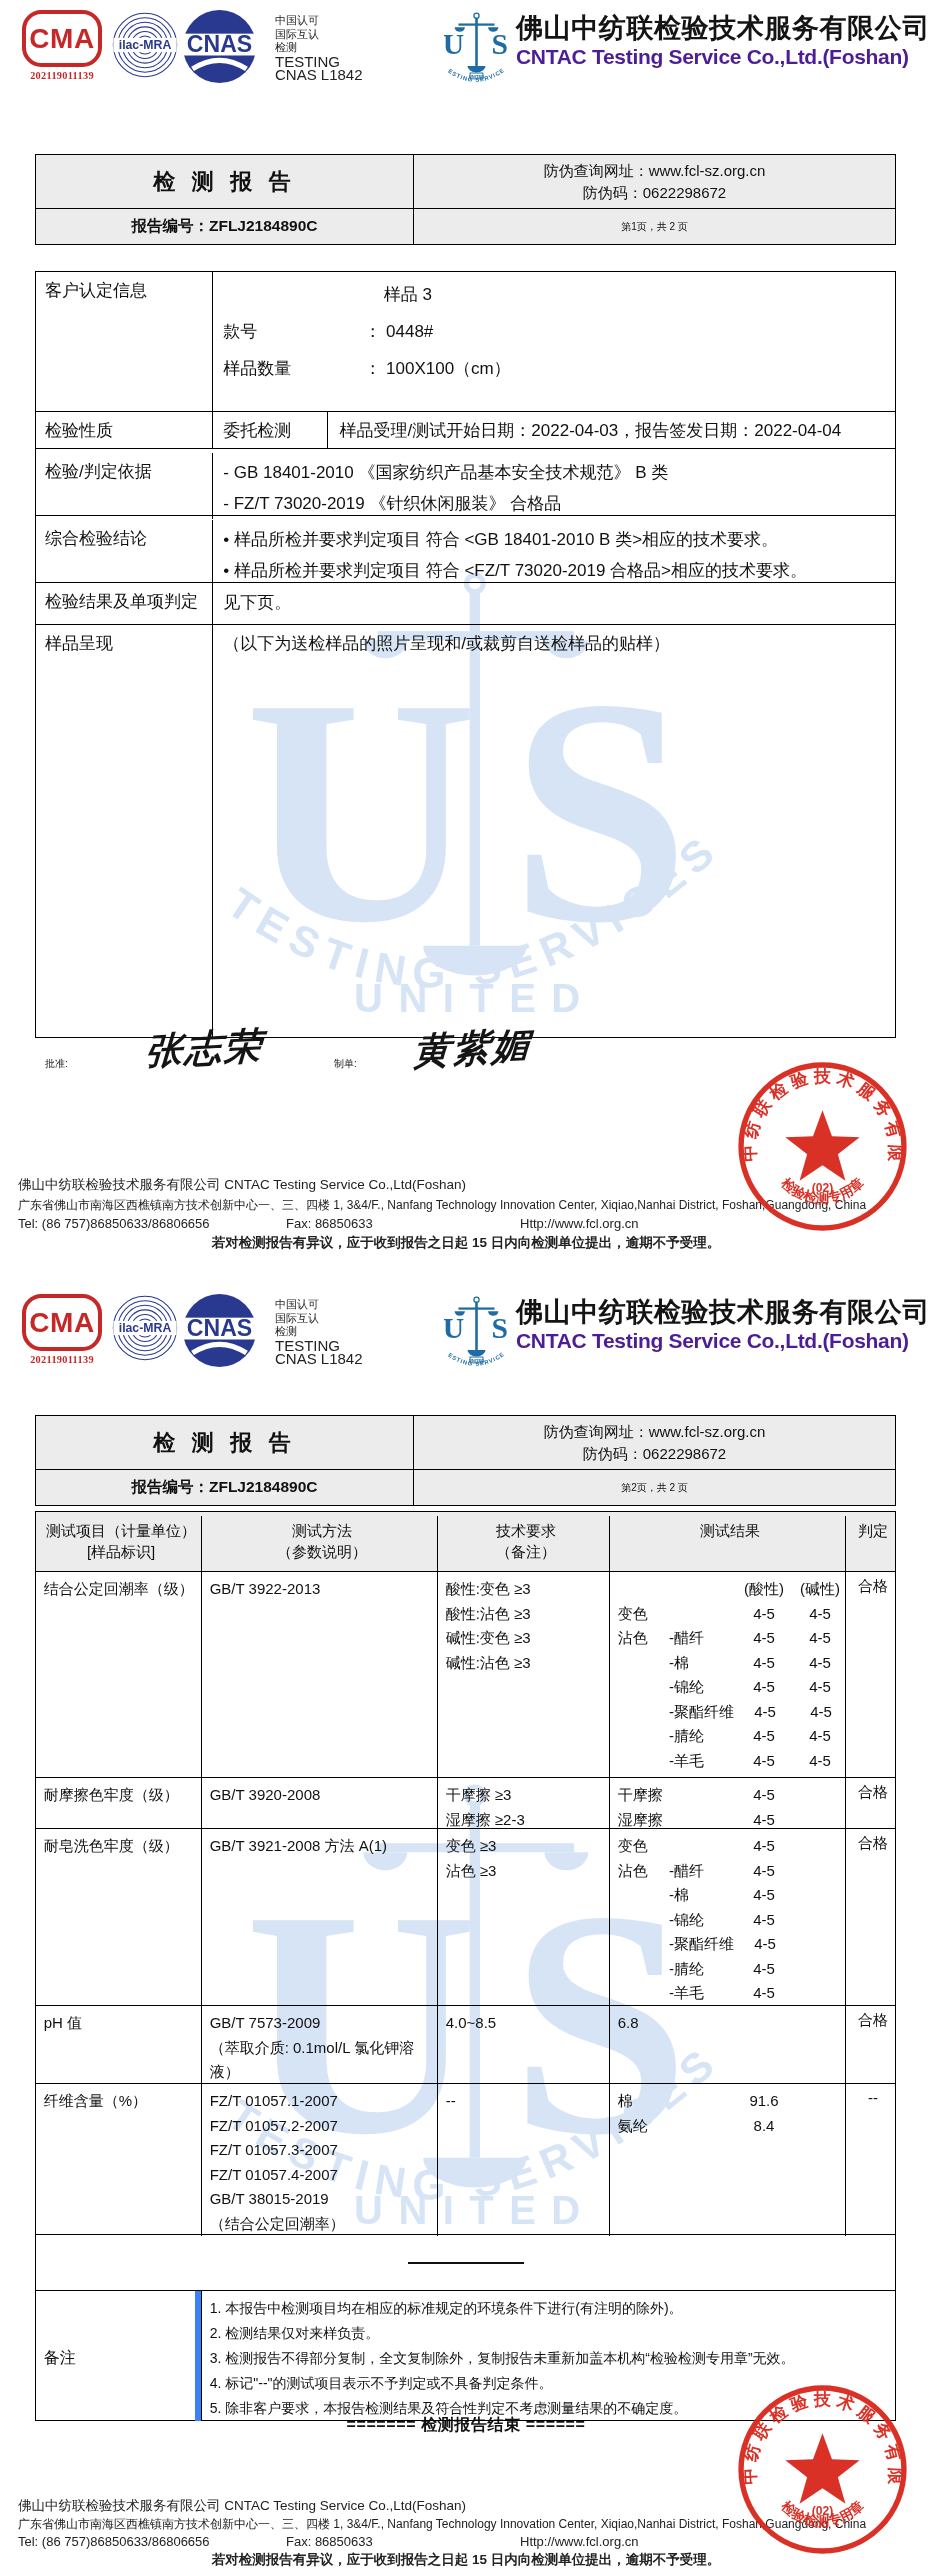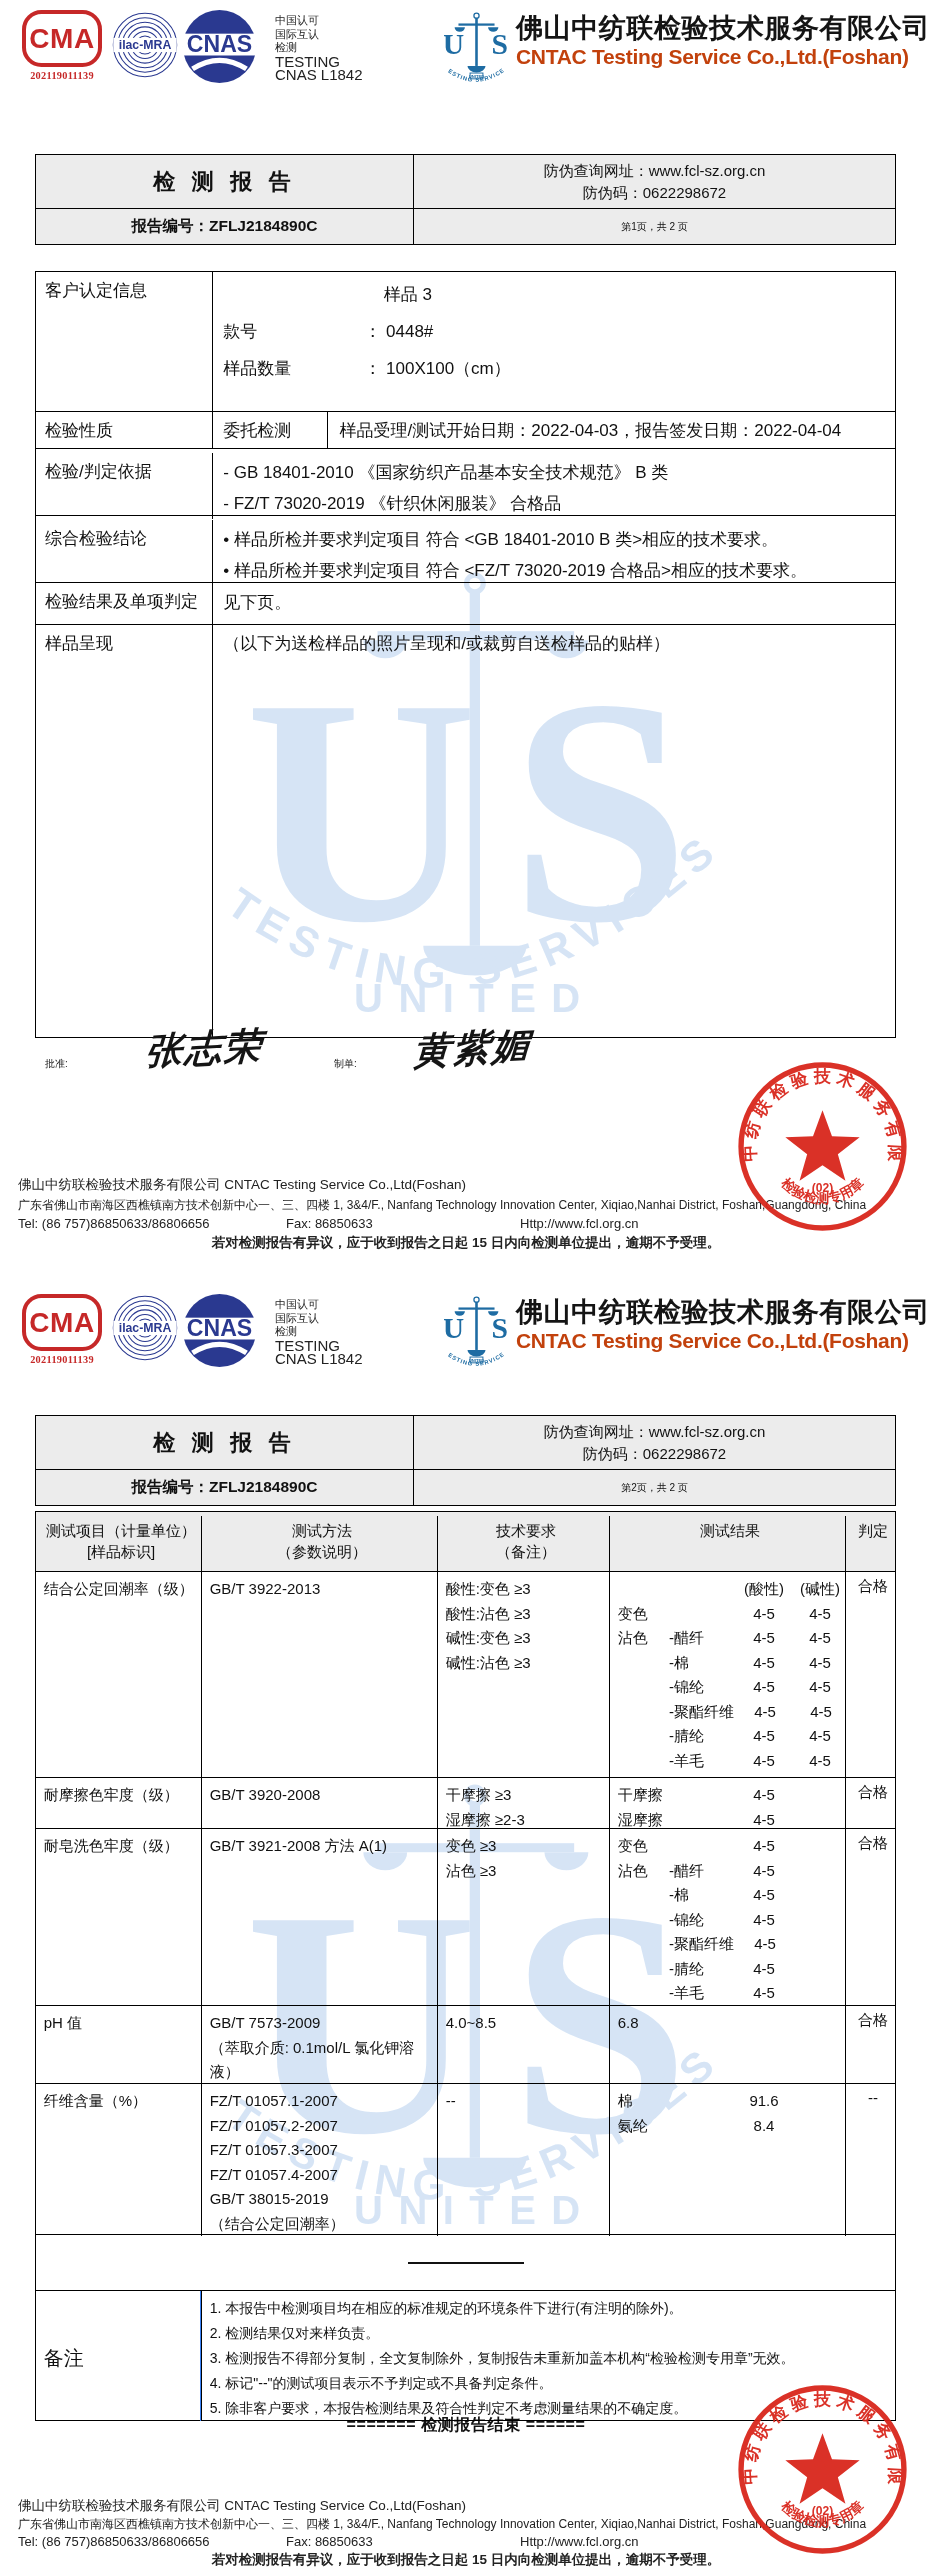--- a/index.html
+++ b/index.html
@@ -12,21 +12,21 @@
   .cma-box{position:absolute;left:0;top:2.6px;width:88px;text-align:center;}
   .cma-logo{width:80px;height:57px;border:4.5px solid #c62828;border-radius:19.4px;display:flex;align-items:center;justify-content:center;
     font-size:28px;font-weight:bold;color:#c62828;letter-spacing:0.6px;box-sizing:border-box;margin:0 auto;}
   .cma-num{margin-top:2.6px;font-size:10.3px;font-weight:bold;color:#c62828;letter-spacing:0.3px;font-family:"Liberation Serif",serif;}
   .ilac{position:absolute;left:94px;top:3.9px;width:66px;height:66px;}
   .cnas{position:absolute;left:163px;top:0;width:77px;height:77px;}
   .cnas-side{position:absolute;left:257px;top:6.5px;font-size:11px;line-height:13.5px;color:#222;}
   .cnas-side .en{font-size:15px;}
   .uts-logo{position:absolute;left:426px;top:0;width:65px;height:85px;}
   .co-cn{position:absolute;left:498px;top:2.6px;font-size:27px;font-weight:bold;color:#141414;letter-spacing:0.6px;white-space:nowrap;}
-  .co-en{position:absolute;left:498px;top:37px;font-size:21px;font-weight:bold;color:#c2410c;letter-spacing:-0.3px;white-space:nowrap;}
+  .co-en{position:absolute;left:498px;top:37px;font-size:21px;font-weight:bold;color:#4c1d95;letter-spacing:-0.3px;white-space:nowrap;}
   
   .rh-table{position:absolute;left:35px;width:861px;border:1.9px solid #000;background:#ececec;box-sizing:border-box;}
   .rh-row{display:grid;grid-template-columns:377px 1fr;}
   .rh-row+.rh-row{border-top:1.6px solid #000;}
   .rh-cell{display:flex;flex-direction:column;justify-content:center;align-items:center;box-sizing:border-box;}
   .rh-cell.r{border-left:1.3px solid #000;}
   .rh-title{font-size:22px;font-weight:bold;letter-spacing:5.2px;padding:11.6px 0;}
   .rh-af{font-size:15px;line-height:22px;text-align:center;}
   .rh-no{font-size:15.5px;font-weight:bold;padding:7px 0;}
   .rh-pg{font-size:10px;padding:7px 0;}
@@ -66,21 +66,21 @@
   .trow+.trow{border-top:1.6px solid #000;}
   .thead{background:#ececec;height:55px;text-align:center;font-size:15px;line-height:20.6px;padding-top:3.9px;}
   .thead>div{padding-top:5.2px;}
   .tline{font-size:15px;line-height:24.5px;}
   .rline{display:grid;grid-template-columns:59px 1fr 62px 50px;font-size:15px;line-height:24.5px;}
   .rline span{white-space:nowrap;}
   .verd{text-align:center;font-size:15px;}
   .sp-row{display:block;height:55px;position:relative;}
   .sp-row .dash{position:absolute;left:50%;top:27px;width:116px;height:1.9px;background:#111;transform:translateX(-50%);}
   .rem-row{display:grid;grid-template-columns:165px 1fr;height:129px;}
-  .rem-label{border-right:1px solid #3b82f6;display:flex;align-items:center;padding-left:9px;font-size:20px;box-sizing:border-box;}
+  .rem-label{border-right:6px solid #3b82f6;display:flex;align-items:center;padding-left:9px;font-size:16px;box-sizing:border-box;}
   .rem-body{padding:6.5px 5.2px 0 9px;font-size:14px;line-height:25px;box-sizing:border-box;}
   .end-line{position:absolute;left:0;right:0;text-align:center;font-size:16px;font-weight:600;letter-spacing:0.6px;} 
 </style>
 </head>
 <body>
 
 <div class="page" id="p1">
   <div class="wm" style="left:213px;top:568px;"><span class="wm-mount"><svg viewBox="0 0 800 760" width="516" height="490" style="opacity:.85">
     <defs>
             <path id="wmarc0" d="M30,540 Q400,800 780,450"></path>

